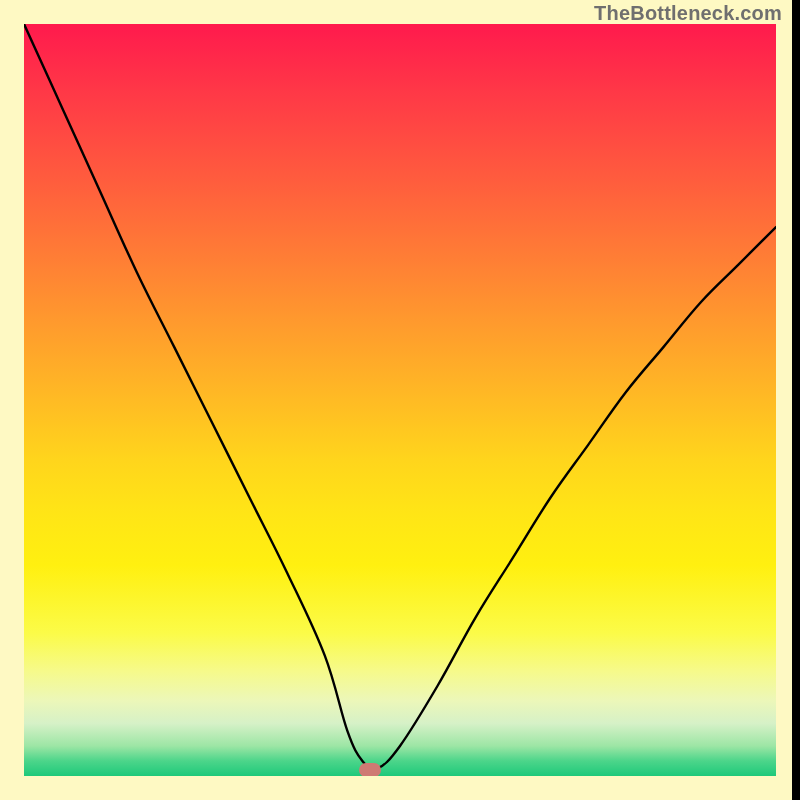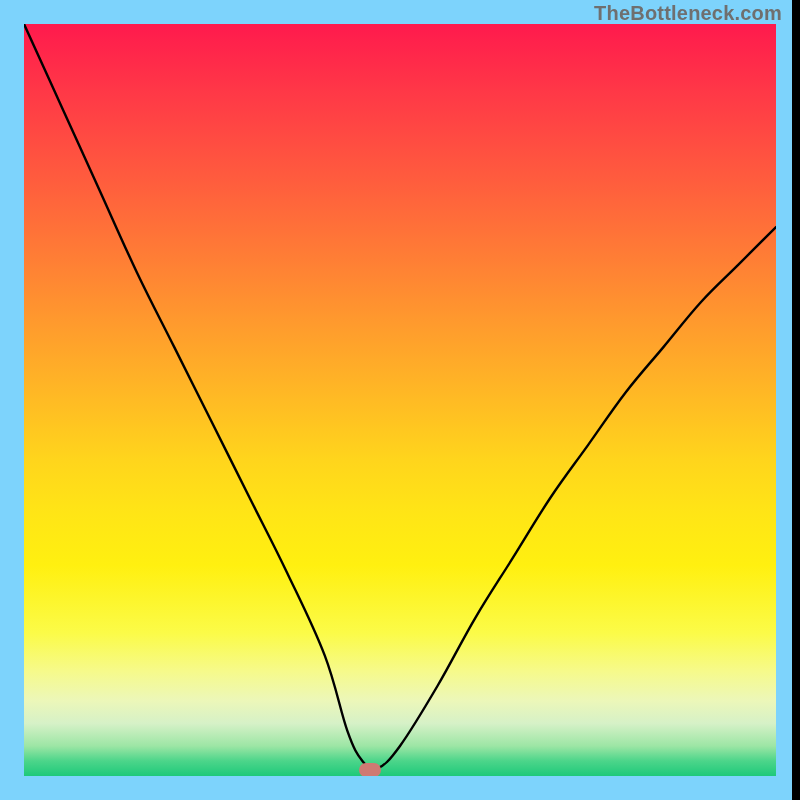--- a/index.html
+++ b/index.html
@@ -9,21 +9,21 @@
     height: 800px;
     background: #000;
     overflow: hidden;
   }
   .frame {
     position: absolute;
     top: 0;
     left: 0;
     width: 792px;
     height: 800px;
-    background: #7dd3fc;
+    background: #fef9c3;
   }
   .plot-area {
     position: absolute;
     top: 24px;
     left: 24px;
     width: 752px;
     height: 752px;
     overflow: hidden;
   }
   .gradient {

